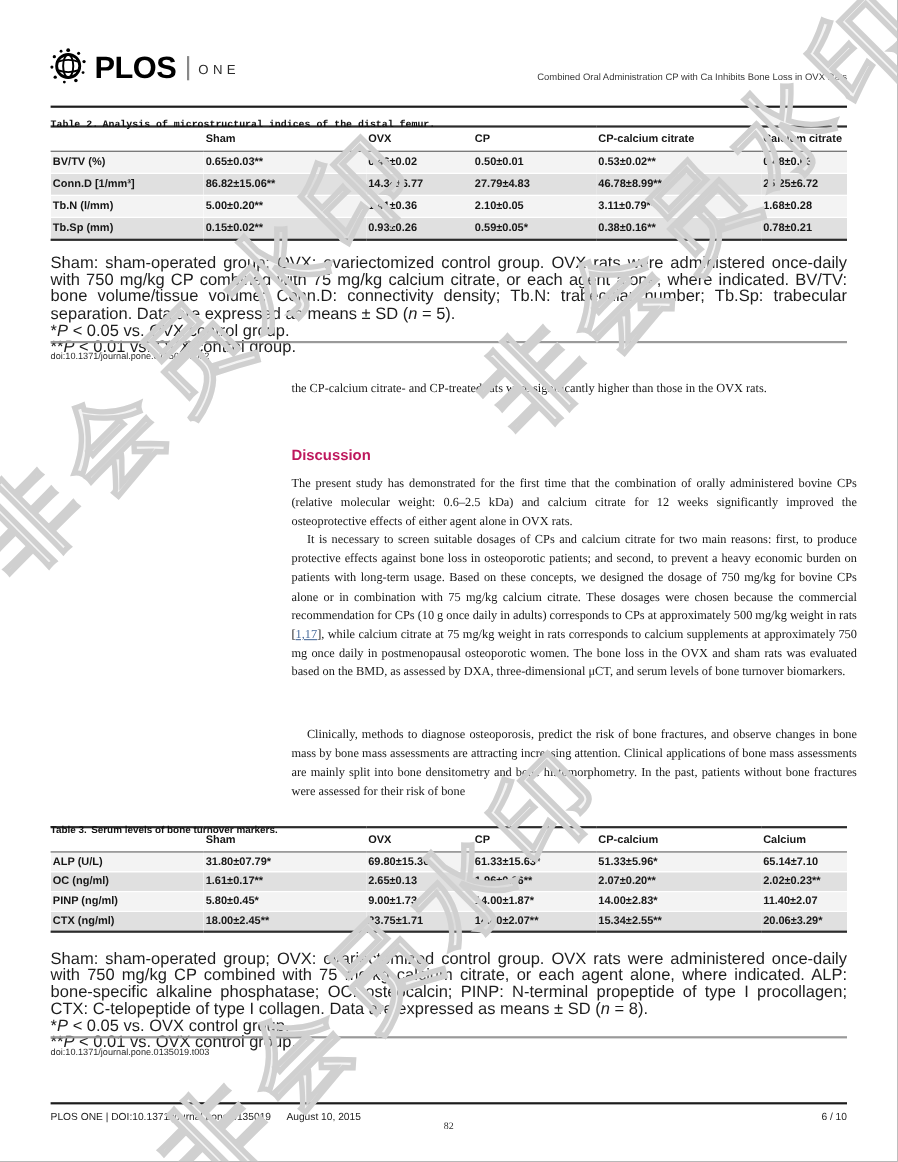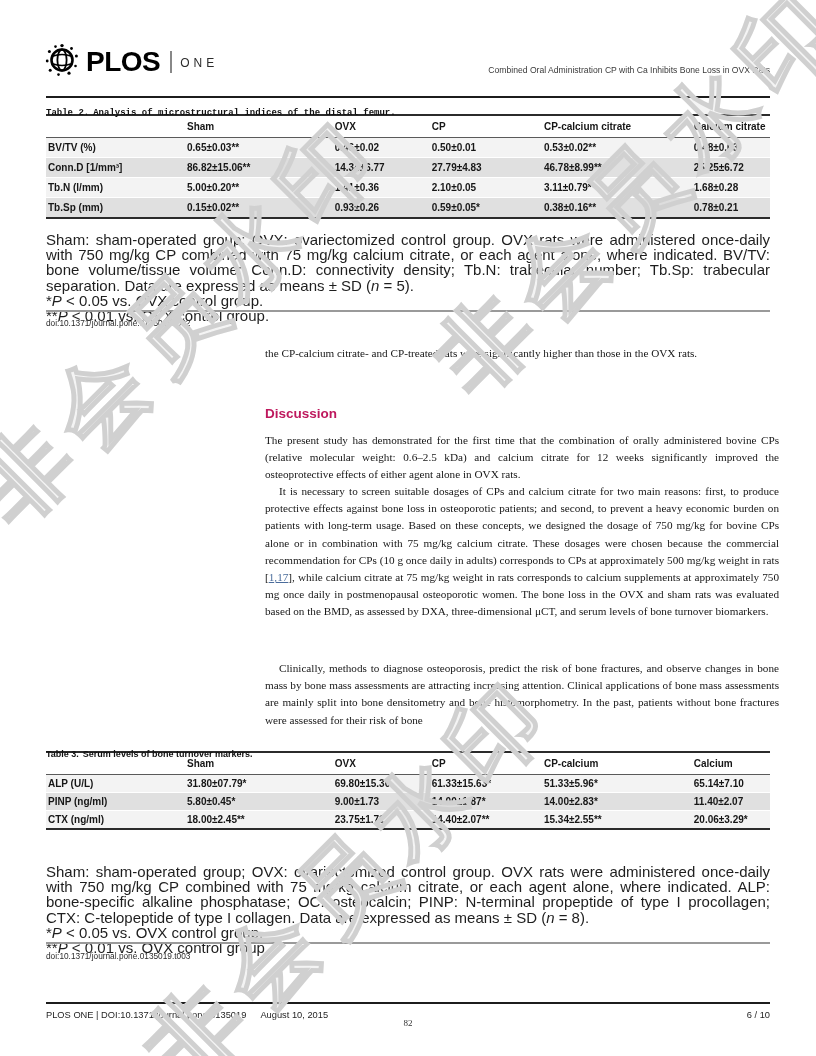--- a/index.html
+++ b/index.html
@@ -200,20 +200,28 @@
     <tbody>
       <tr>
         <td>ALP (U/L)</td>
         <td>31.80±07.79*</td>
         <td>69.80±15.30</td>
         <td>61.33±15.63*</td>
         <td>51.33±5.96*</td>
         <td>65.14±7.10</td>
       </tr>
       <tr>
+        <td>OC (ng/ml)</td>
+        <td>1.61±0.17**</td>
+        <td>2.65±0.13</td>
+        <td>1.96±0.06**</td>
+        <td>2.07±0.20**</td>
+        <td>2.02±0.23**</td>
+      </tr>
+      <tr>
         <td>PINP (ng/ml)</td>
         <td>5.80±0.45*</td>
         <td>9.00±1.73</td>
         <td>14.00±1.87*</td>
         <td>14.00±2.83*</td>
         <td>11.40±2.07</td>
       </tr>
       <tr>
         <td>CTX (ng/ml)</td>
         <td>18.00±2.45**</td>

